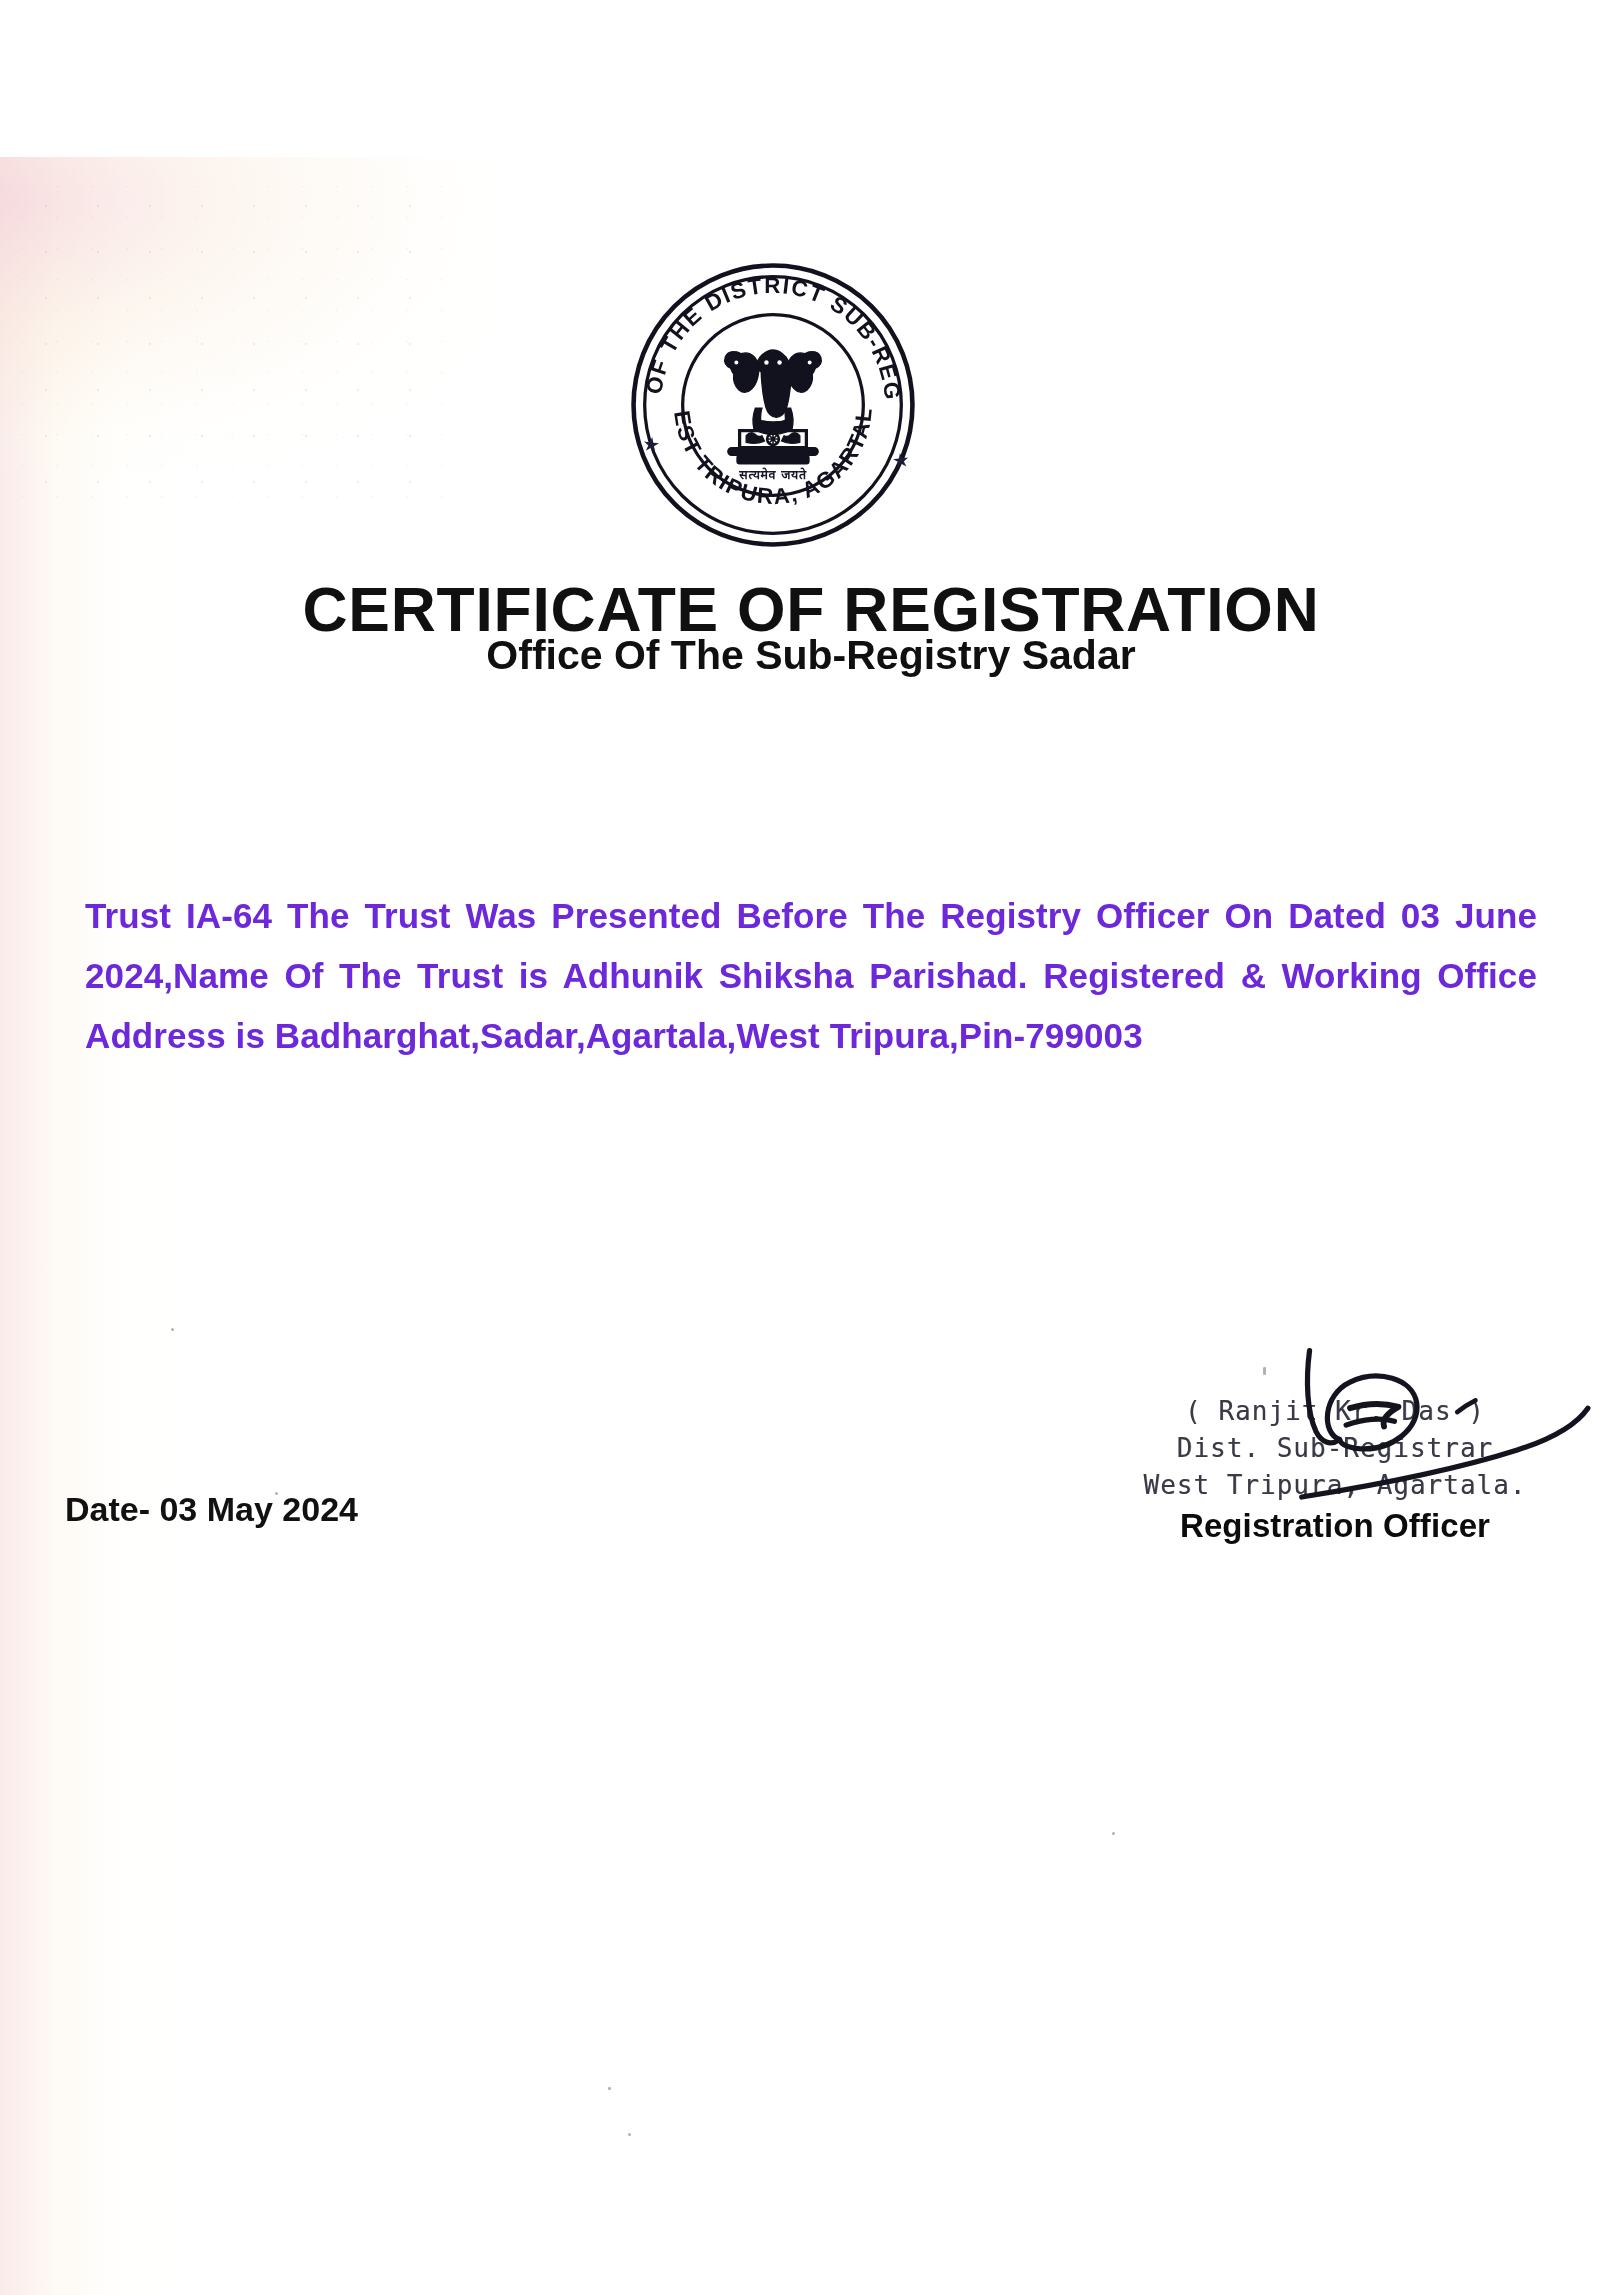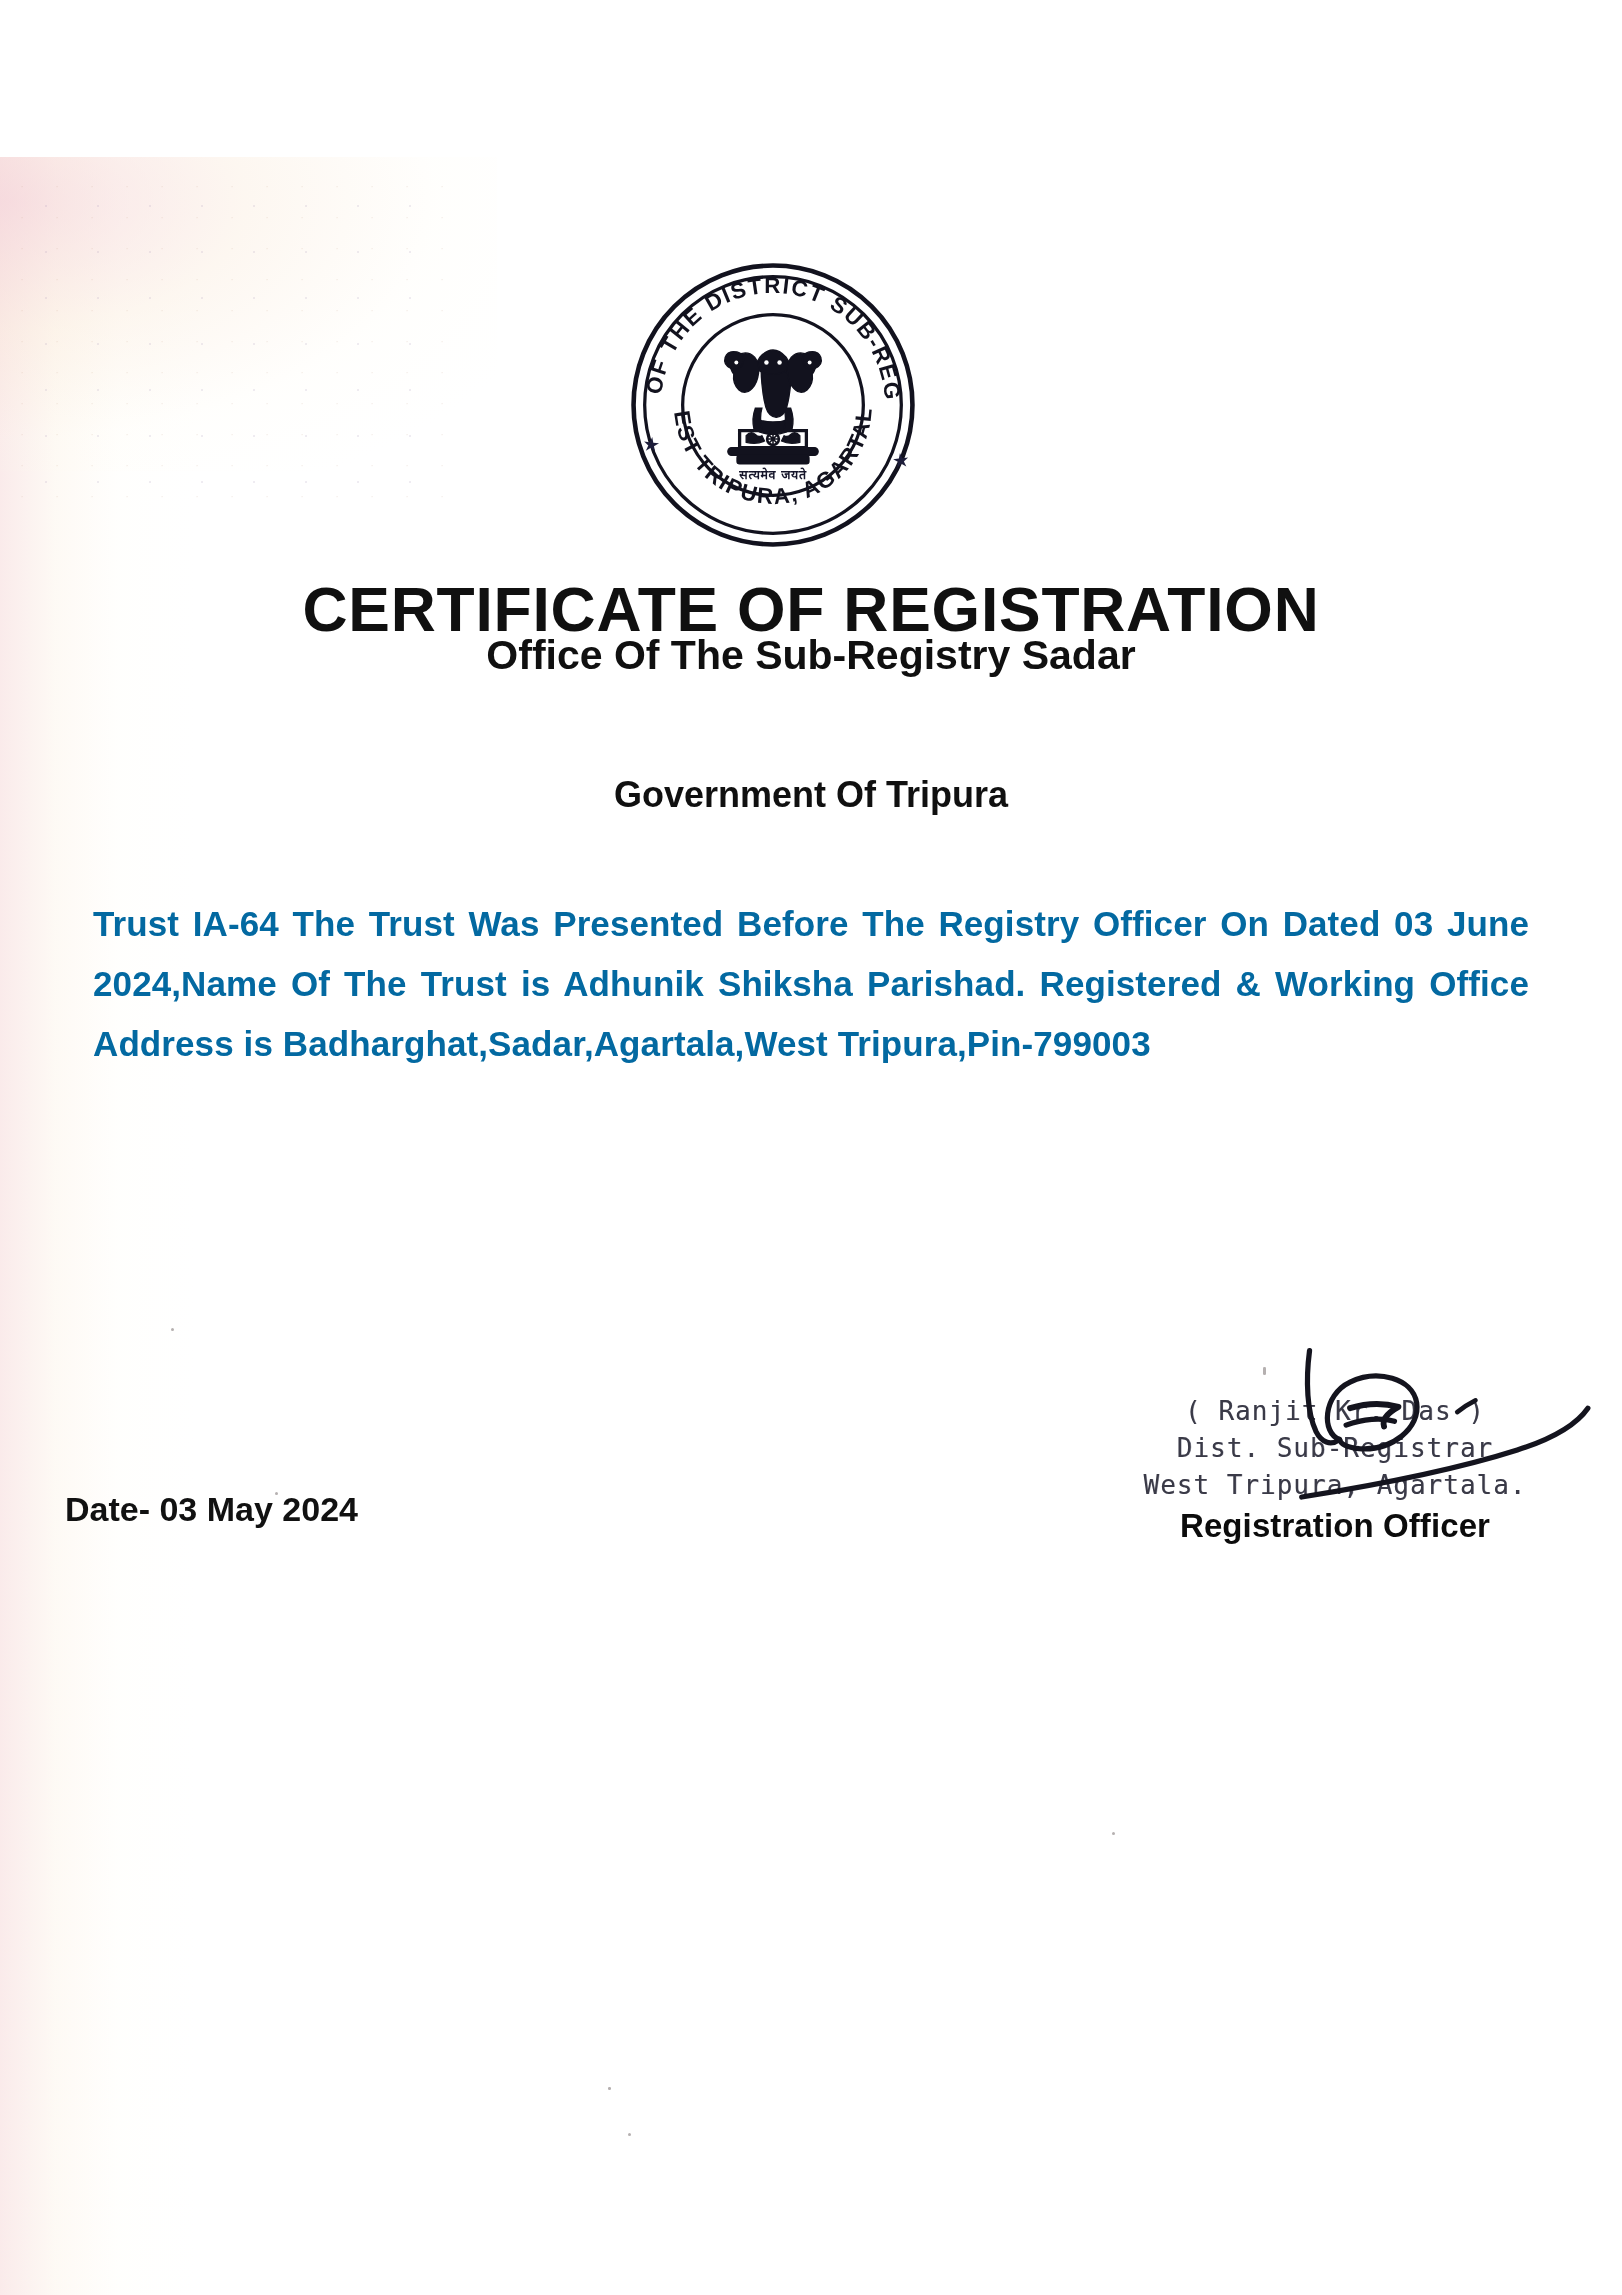--- a/index.html
+++ b/index.html
@@ -129,22 +129,22 @@
     left: 77px;
     top: 878px;
     width: 1468px;
   }
   .para {
     font-size: 35px;
     font-weight: 700;
     line-height: 60px;
     text-align: justify;
     text-align-last: left;
-    color: #0369a1;
-    margin: 16px;
+    color: #6d28d9;
+    margin: 8px;
     letter-spacing: 0.1px;
   }
   .para + .para { margin-top: 37px; }
 
   
   #date-line {
     position: absolute;
     left: 65px;
     top: 1490px;
     font-size: 34px;
@@ -275,21 +275,20 @@
 
       <text x="223" y="336" text-anchor="middle" font-family="'DejaVu Sans', sans-serif" font-size="19" font-weight="700" fill="#15152a" letter-spacing="1">सत्यमेव जयते</text>
     </svg>
   </div>
 
   <div class="head-block" id="certificate-title">CERTIFICATE OF REGISTRATION</div>
 
   <div class="head-block" id="office-line">Office Of The Sub-Registry Sadar</div>
 
 
-  <div class="head-block" id="government-line">Government Of Tripura</div>
 
   <div id="body-text">
     <p class="para">Trust IA-64 The Trust Was Presented Before The Registry Officer On Dated 03 June 2024,Name Of The Trust is Adhunik Shiksha Parishad. Registered &amp; Working Office Address is Badharghat,Sadar,Agartala,West Tripura,Pin-799003</p>
   </div>
 
   <div id="date-line">Date- 03 May 2024</div>
 
   <div id="signature-block">
     <div class="stamp-line">( Ranjit Kr. Das )</div>
     <div class="stamp-line">Dist. Sub-Registrar</div>

